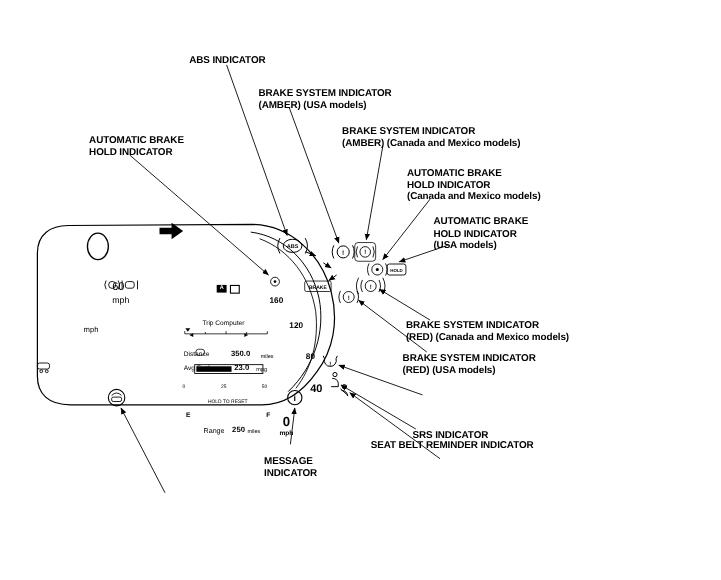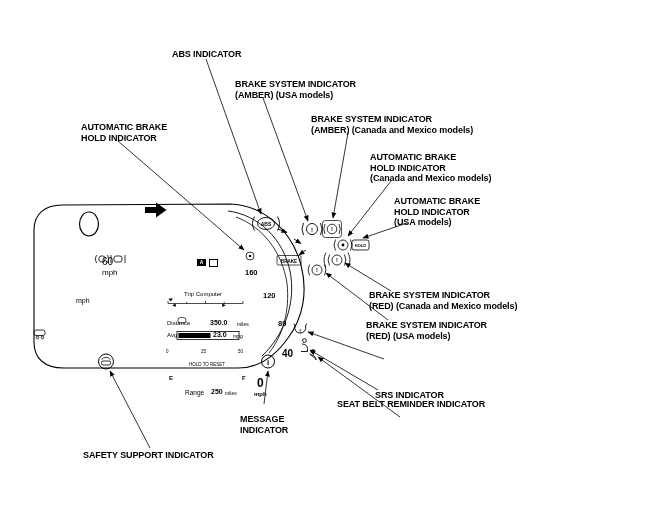--- a/index.html
+++ b/index.html
@@ -195,21 +195,20 @@
 HOLD INDICATOR
 (USA models)</div>
   <div class="callout" style="left:369px;top:290px;">BRAKE SYSTEM INDICATOR
 (RED) (Canada and Mexico models)</div>
   <div class="callout" style="left:366px;top:320px;">BRAKE SYSTEM INDICATOR
 (RED) (USA models)</div>
   <div class="callout" style="left:375px;top:390px;">SRS INDICATOR</div>
   <div class="callout" style="left:337px;top:399px;">SEAT BELT REMINDER INDICATOR</div>
   <div class="callout" style="left:240px;top:394px;margin-top:20px;">MESSAGE
 INDICATOR</div>
-  <div class="callout" style="left:83px;top:450px;">SAFETY SUPPORT INDICATOR</div>
 
   <div class="ct" style="left:102px;top:212px;font-size:10px;">60</div>
   <div class="ct" style="left:102px;top:224px;font-size:8px;">mph</div>
   <div class="ct" style="left:76px;top:253px;font-size:7px;">mph</div>
 
   <div class="ct b" style="left:245px;top:224px;font-size:7.5px;">160</div>
   <div class="ct b" style="left:263px;top:247px;font-size:7.5px;">120</div>
   <div class="ct b" style="left:278px;top:275px;font-size:7.5px;">80</div>
   <div class="ct b" style="left:282px;top:304px;font-size:10px;">40</div>
 

